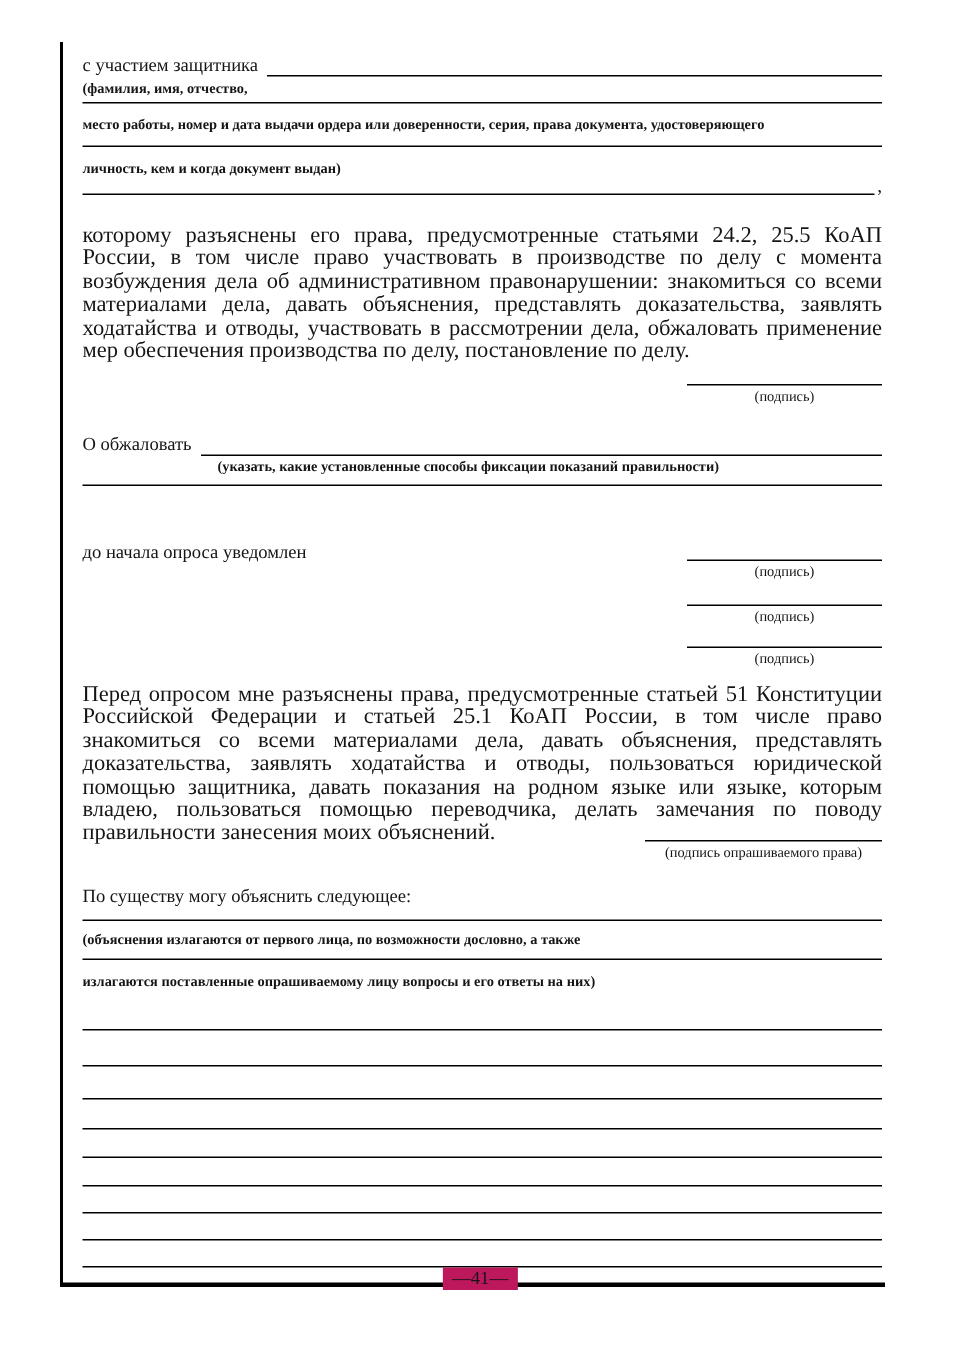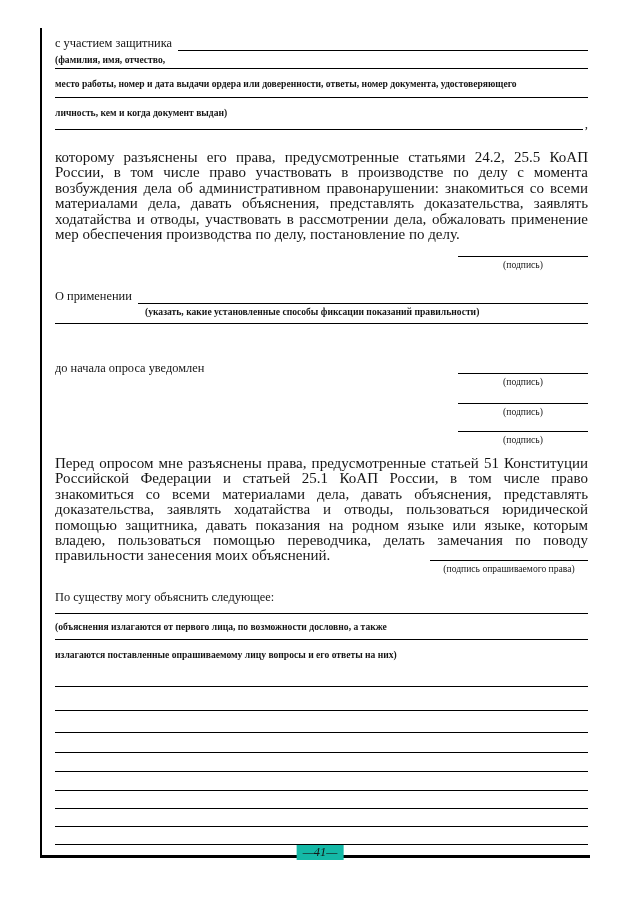--- a/index.html
+++ b/index.html
@@ -18,51 +18,51 @@
   .flex-line { display: flex; align-items: flex-end; }
   .fill { flex: 1; border-bottom: 1.2px solid #000; height: 13px; margin-left: 6px; }
   .fill0 { flex: 1; border-bottom: 1.2px solid #000; height: 13px; }
   .hr { border-top: 1.2px solid #000; height: 0; }
   .para { font-size: 15px; line-height: 15.4px; text-align: justify; }
   .sig { text-align: center; }
   .sig .line { border-bottom: 1.2px solid #000; height: 13px; }
   .sig .scap { font-size: 9.6px; font-weight: normal; line-height: 11px; margin-top: 2px; }
   .comma { font-size: 13px; line-height: 13px; margin-left: 2px; }
   .artifact { background: #000; }
-  .pagenum { font-size: 12.5px; background: #14b8a6; padding: 0 6px; z-index: 3; font-style: italic; }
+  .pagenum { font-size: 12.5px; background: #be185d; padding: 0 6px; z-index: 3; }
 </style>
 </head>
 <body>
 
 <div class="abs artifact" style="left:40px; top:28px; width:2px; height:830px;"></div>
 <div class="abs artifact" style="left:40px; top:855px; width:550px; height:2.5px;"></div>
 
 <div class="abs content-w flex-line txt" style="top:36px;">
   <span>с участием защитника</span>
   <span class="fill"></span>
 </div>
 <div class="abs content-w cap" style="top:54px;">(фамилия, имя, отчество,</div>
 <div class="abs content-w hr" style="top:68px;"></div>
-<div class="abs content-w cap" style="top:78px;">место работы, номер и дата выдачи ордера или доверенности, ответы, номер документа, удостоверяющего</div>
+<div class="abs content-w cap" style="top:78px;">место работы, номер и дата выдачи ордера или доверенности, серия, права документа, удостоверяющего</div>
 <div class="abs content-w hr" style="top:97px;"></div>
 <div class="abs content-w cap" style="top:107px;">личность, кем и когда документ выдан)</div>
 <div class="abs content-w flex-line" style="top:116px;">
   <span class="fill0"></span>
   <span class="comma">,</span>
 </div>
 
 <div class="abs content-w para" style="top:150px;">которому разъяснены его права, предусмотренные статьями 24.2, 25.5 КоАП России, в том числе право участвовать в производстве по делу с момента возбуждения дела об административном правонарушении: знакомиться со всеми материалами дела, давать объяснения, представлять доказательства, заявлять ходатайства и отводы, участвовать в рассмотрении дела, обжаловать применение мер обеспечения производства по делу, постановление по делу.</div>
 
 <div class="abs sig" style="top:243px; right:52px; width:130px;">
   <div class="line"></div>
   <div class="scap">(подпись)</div>
 </div>
 
 <div class="abs content-w flex-line txt" style="top:289px;">
-  <span>О применении</span>
+  <span>О обжаловать</span>
   <span class="fill"></span>
 </div>
 <div class="abs content-w cap" style="top:306px; padding-left:90px; box-sizing:border-box;">(указать, какие установленные способы фиксации показаний правильности)</div>
 <div class="abs content-w hr" style="top:323px;"></div>
 
 <div class="abs content-w txt" style="top:361px;">до начала опроса уведомлен</div>
 
 <div class="abs sig" style="top:360px; right:52px; width:130px;">
   <div class="line"></div>
   <div class="scap">(подпись)</div>

